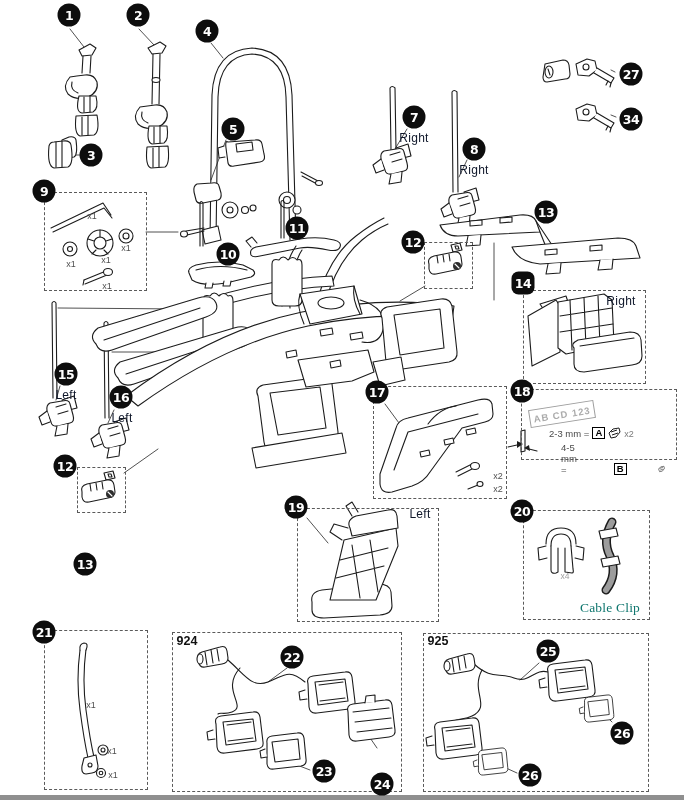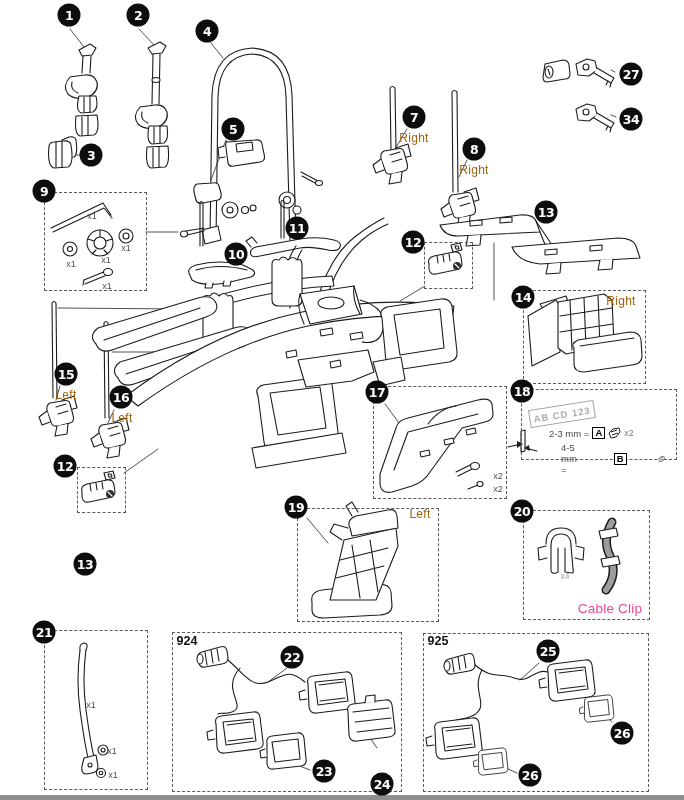--- a/index.html
+++ b/index.html
@@ -1,32 +1,32 @@
 <!DOCTYPE html>
 <html><head>
 <meta charset="utf-8">
 <style>
   html,body{margin:0;padding:0;background:#ffffff;}
   #stage{position:relative;width:684px;height:800px;background:#ffffff;overflow:hidden;
          font-family:"Liberation Sans",sans-serif;}
   #lineart{position:absolute;left:0;top:0;z-index:0;}
   .gbox{position:absolute;border:1.2px dashed #5a5a5a;z-index:1;}
   .lbl{position:absolute;transform:translate(-50%,-50%);white-space:nowrap;z-index:2;}
-  .side{font-size:12px;color:#a16207;letter-spacing:.3px;}
-  .caption{font-size:13.5px;color:#ec4899;letter-spacing:.2px;}
+  .side{font-size:12px;color:#0f172a;letter-spacing:.3px;}
+  .caption{font-size:13.5px;color:#0f766e;letter-spacing:.2px;font-family:Liberation Serif, serif;}
   .kit{font-size:12.5px;font-weight:700;color:#111;text-align:center;}
   .qty{font-size:9px;color:#4f4f4f;}
   .qty-faint{font-size:8.5px;color:#a0a0a0;}
   .badge{position:absolute;width:23px;height:23px;border-radius:50%;background:#0d0d0d;color:#fff;
          display:flex;align-items:center;justify-content:center;font-family:"DejaVu Sans",sans-serif;
          font-weight:700;font-size:12.5px;letter-spacing:-0.5px;transform:translate(-50%,-50%);z-index:3;}
   .plate{position:absolute;left:529px;top:405px;width:64px;height:16px;border:1px solid #9e9e9e;
          background:#fff;color:#ababab;font-size:9.5px;font-weight:700;letter-spacing:1px;
          display:flex;align-items:center;justify-content:center;transform:rotate(-9deg);z-index:2;}
-  .mmrow{position:absolute;display:flex;align-items:center;gap:3px;font-size:9.5px;color:#4a4a4a;z-index:2;}
+  .mmrow{position:absolute;display:flex;align-items:flex-end;gap:3px;font-size:9.5px;color:#4a4a4a;z-index:2;}
   .chip{border:1.5px solid #000;font-weight:700;font-size:9.5px;color:#000;padding:0 2px;line-height:10px;background:#fff;}
   .rowqty{font-size:9px;color:#7a7a7a;}
 </style>
 </head>
 <body>
 
 <div id="stage">
 
 <svg id="lineart" width="684" height="800" viewBox="0 0 684 800" fill="none" stroke="#1c1c1c" stroke-width="1.1" stroke-linecap="round" stroke-linejoin="round">
 
@@ -403,25 +403,25 @@
     <div class="badge" style="left: 69px; top: 15px;">1</div>
     <div class="badge" style="left: 138px; top: 15px;">2</div>
     <div class="badge" style="left: 207px; top: 31px;">4</div>
     <div class="badge" style="left: 233px; top: 129px;">5</div>
     <div class="badge" style="left: 91px; top: 155px;">3</div>
     <div class="badge" style="left: 631px; top: 74px;">27</div>
     <div class="badge" style="left: 631px; top: 119px;">34</div>
     <div class="badge" style="left: 414px; top: 117px;">7</div>
     <div class="badge" style="left: 474px; top: 149px;">8</div>
     <div class="badge" style="left: 44px; top: 191px;">9</div>
-    <div class="badge" style="left: 236px; top: 254px; text-align: center;">10</div>
+    <div class="badge" style="left: 228px; top: 254px; text-align: center;">10</div>
     <div class="badge" style="left: 297px; top: 228px;">11</div>
     <div class="badge" style="left: 413px; top: 242px;">12</div>
     <div class="badge" style="left: 546px; top: 212px;">13</div>
-    <div class="badge" style="left: 523px; top: 297px;">14</div>
+    <div class="badge" style="left: 523px; top: 283px; border-radius: 7px;">14</div>
     <div class="badge" style="left: 66px; top: 374px;">15</div>
     <div class="badge" style="left: 121px; top: 397px;">16</div>
     <div class="badge" style="left: 377px; top: 392px;">17</div>
     <div class="badge" style="left: 522px; top: 391px;">18</div>
     <div class="badge" style="left: 65px; top: 466px;">12</div>
     <div class="badge" style="left: 85px; top: 564px;">13</div>
     <div class="badge" style="left: 296px; top: 507px;">19</div>
     <div class="badge" style="left: 522px; top: 511px;">20</div>
     <div class="badge" style="left: 44px; top: 632px;">21</div>
     <div class="badge" style="left: 292px; top: 657px;">22</div>

